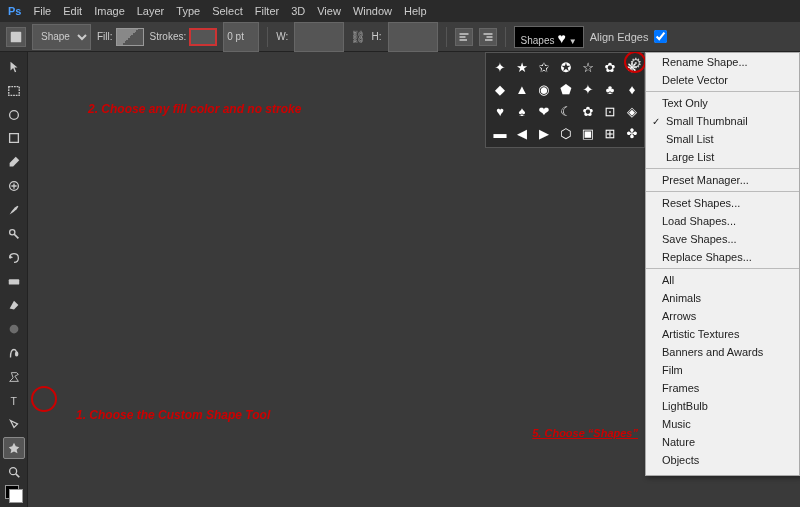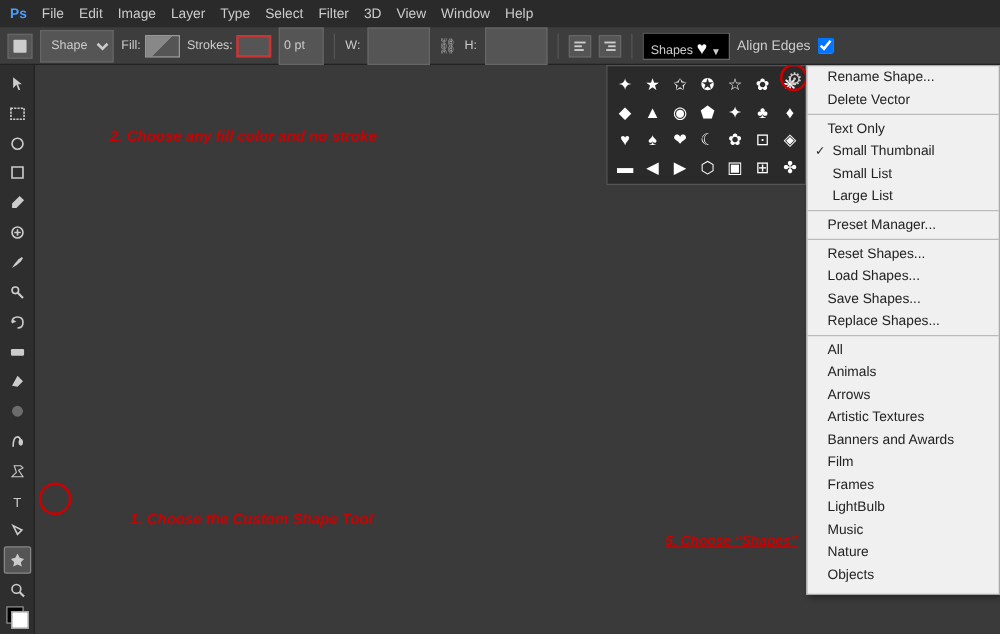--- a/index.html
+++ b/index.html
@@ -388,21 +388,21 @@
       <div style="position:relative;width:18px;height:18px;">
         <div style="width:14px;height:14px;background:#000;border:1px solid #999;position:absolute;top:0;left:0;"></div>
         <div style="width:14px;height:14px;background:#fff;border:1px solid #999;position:absolute;top:4px;left:4px;"></div>
       </div>
     </div>
   </div>
 
   <div class="canvas-area">
 
     <div class="step-label" style="top:50px;left:60px;">2. Choose any fill color and no stroke</div>
-    <div class="step-label" style="bottom:85px;left:76px;">1. Choose the Custom Shape Tool</div>
+    <div class="step-label" style="bottom:85px;left:48px;">1. Choose the Custom Shape Tool</div>
 
     <div class="circle-annotation" style="bottom:95px;left:3px;width:26px;height:26px;"></div>
 
     <div class="step-label" style="top:2px;right:160px;font-size:11px;">3. Click on the Shape</div>
 
     <div class="step-label" style="top:2px;right:2px;font-size:11px;">4. Click on the cog</div>
 
     <div class="step-label" style="bottom:68px;right:162px;font-size:11px;text-decoration:underline;">5. Choose “Shapes”</div>
 
     <div class="shape-picker">

